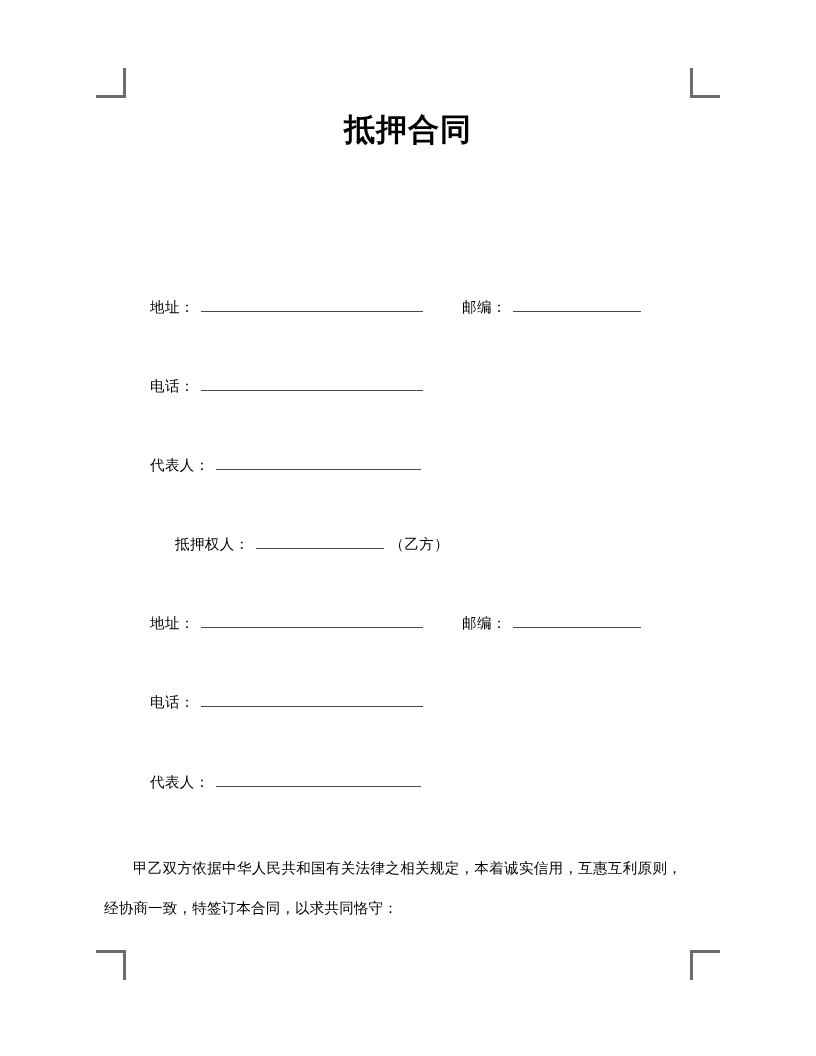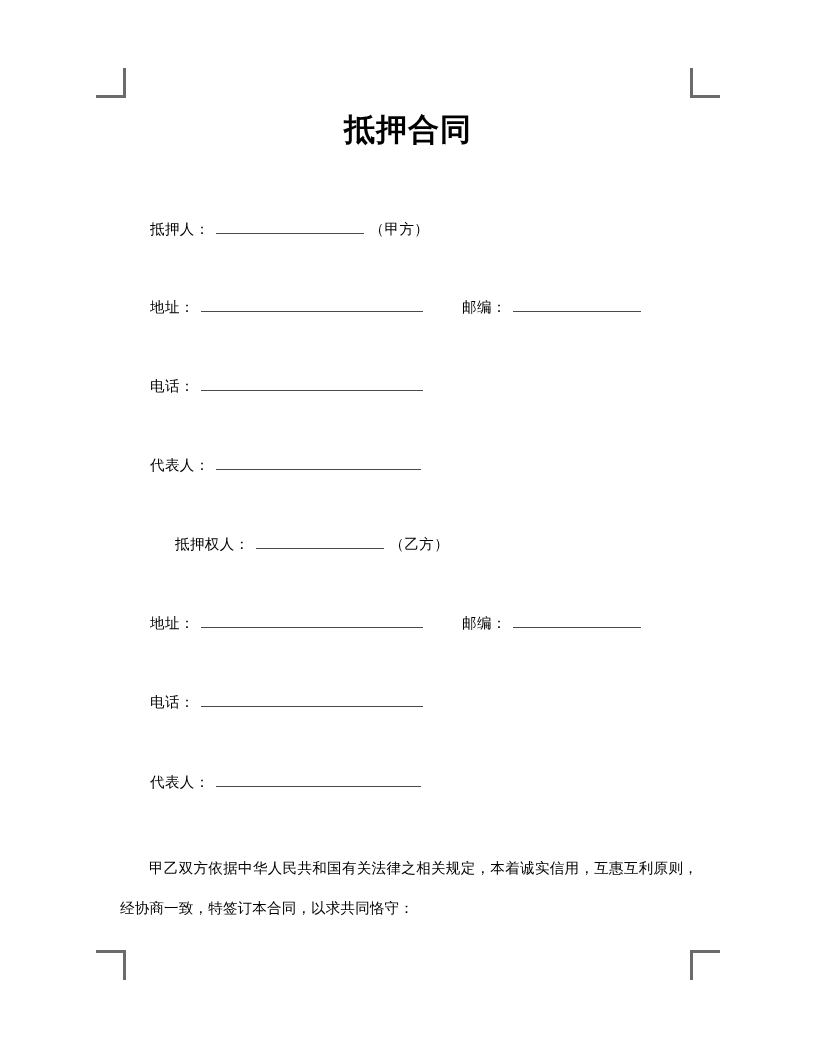--- a/index.html
+++ b/index.html
@@ -106,21 +106,21 @@
   #row-rep1       .blank-line { width: 205px; }
   #row-mortgagee  .blank-line { width: 128px; }
   #row-addr2      .blank-line { width: 222px; }
   #row-zip2       .blank-line { width: 128px; }
   #row-phone2     .blank-line { width: 222px; }
   #row-rep2       .blank-line { width: 205px; }
 
   
   #body-paragraph {
     position: absolute;
-    left: 120px;
+    left: 104px;
     top: 848px;
     width: 578px;
     font-size: 14.5px;
     line-height: 40px;
     text-indent: 29px;
     text-align: justify;
     letter-spacing: 0.2px;
   }
 </style>
 </head>
@@ -140,25 +140,20 @@
     <div class="seg v"></div>
       <div class="seg h"></div>
   </div>
   <div class="crop" id="crop-br">
     <div class="seg v"></div>
       <div class="seg h"></div>
   </div>
 
   <div id="doc-title">抵押合同</div>
 
-  <div class="field-row" id="row-mortgagor">
-    <span class="field-label">抵押人：</span>
-    <span class="blank-line"></span>
-    <span class="suffix">（甲方）</span>
-  </div>
 
   <div class="field-row" id="row-addr1">
     <span class="field-label">地址：</span>
     <span class="blank-line"></span>
   </div>
 
   <div class="field-row" id="row-zip1">
     <span class="field-label">邮编：</span>
     <span class="blank-line"></span>
   </div>

